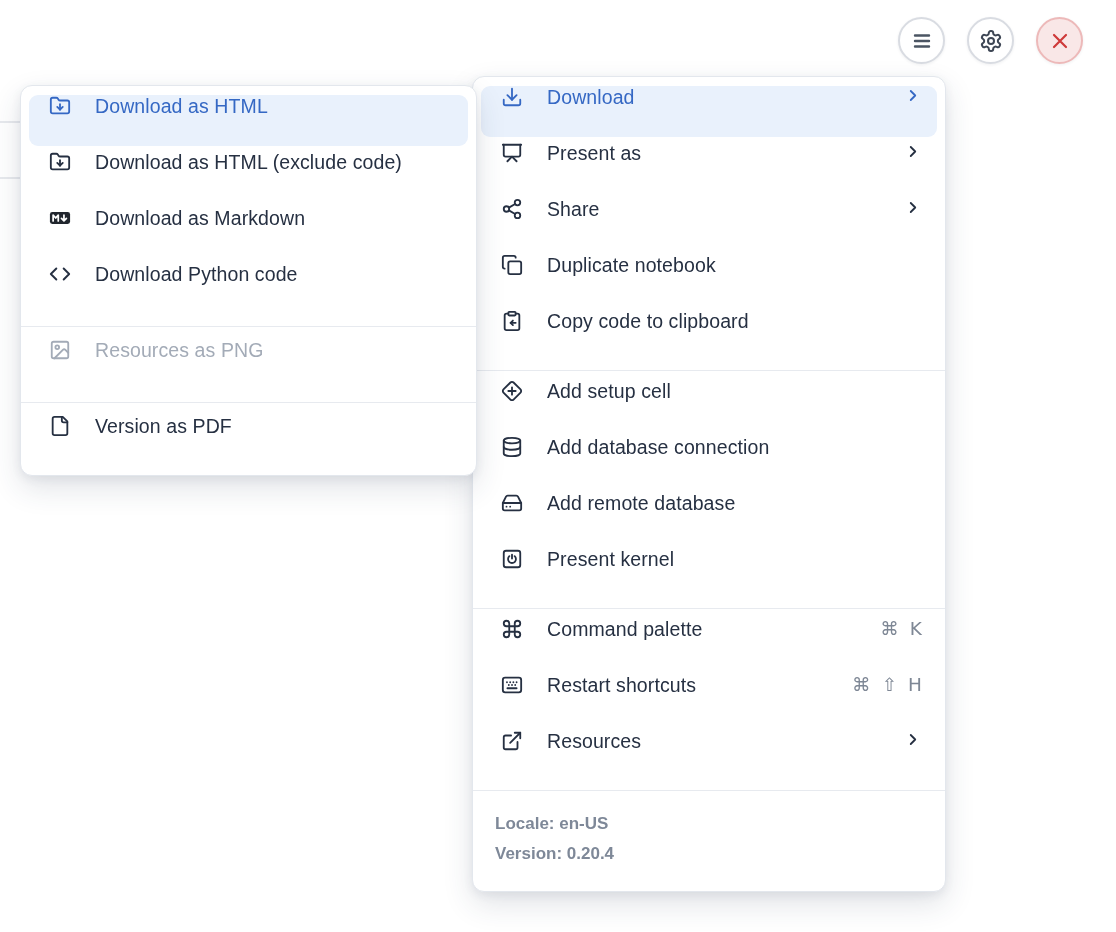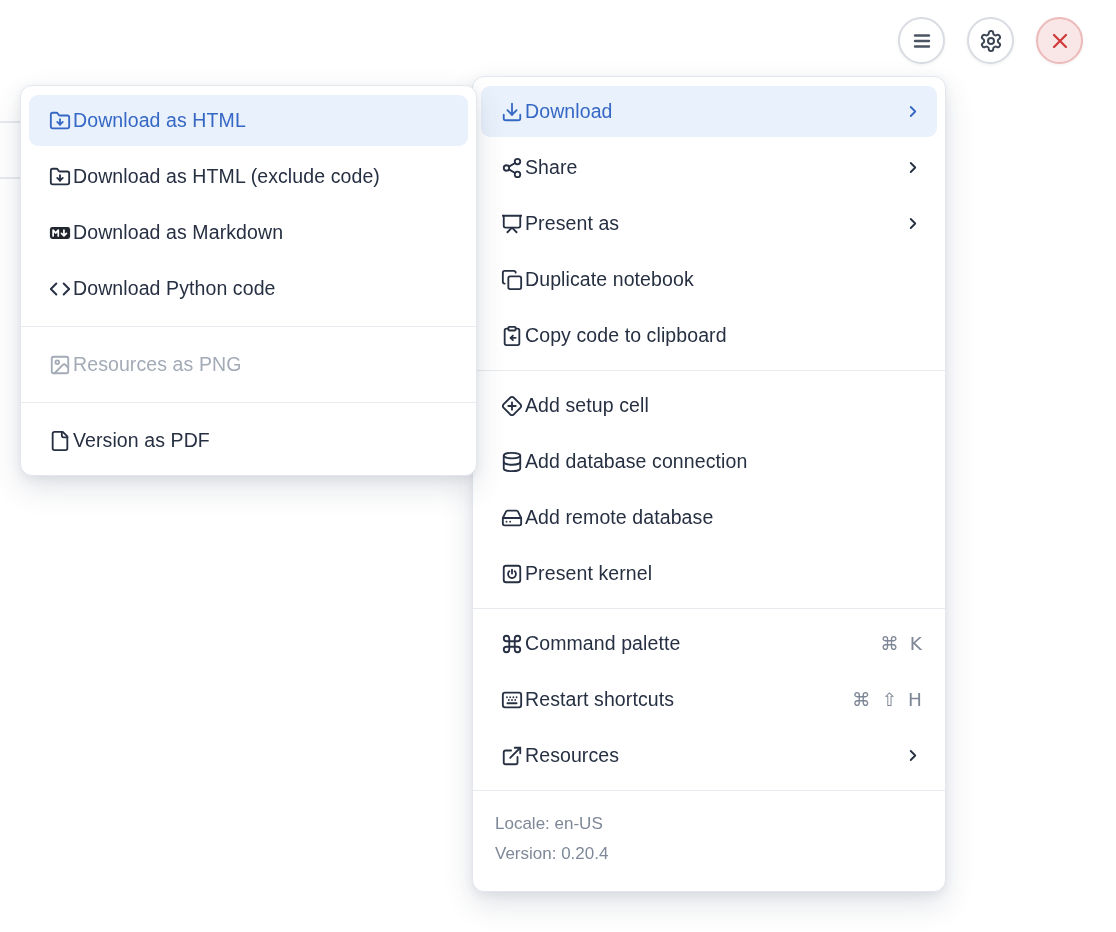--- a/index.html
+++ b/index.html
@@ -17,37 +17,37 @@
   .cbtn svg { display:block; }
   .cbtn.danger { background:#f9e7e7; border-color:#edb9b9; }
 
   
   .menu { position:absolute; background:#fff; border:1px solid #e3e7ed;
     border-radius:12px; box-shadow:0 12px 30px rgba(45,60,85,.14), 0 3px 10px rgba(45,60,85,.08);
     padding:9px 8px; }
   .menu-left  { left:20px;  top:85px;  width:457px; z-index:3; }
   .menu-right { left:472px; top:76px;  width:474px; z-index:2; }
 
-  .mi { display:flex; align-items:center; height:51px; padding:0 15px 0 20px;
-    border-radius:9px; gap:2px; color:#263042; cursor:pointer; white-space:nowrap; }
+  .mi { display:flex; align-items:flex-start; height:51px; padding:0 15px 0 20px;
+    border-radius:9px; gap:24px; color:#263042; cursor:pointer; white-space:nowrap; }
   .mi + .mi { margin-top:5px; }
   .mi .ic { width:22px; height:22px; flex:0 0 22px; display:flex; align-items:center; justify-content:center; }
   .mi .ic svg { display:block; }
   .mi .lbl { flex:1 1 auto; font-size:19.5px; letter-spacing:.1px; }
   .mi.hl  { background:#e9f1fc; color:#3568c4; }
   .mi.dis { color:#a3abb7; cursor:default; }
   .chev { width:18px; height:18px; display:flex; align-items:center; justify-content:center; }
   .keys { display:flex; align-items:center; gap:11px; color:#7e8795;
     font-family:"DejaVu Sans","Liberation Sans",sans-serif; font-size:18.5px; }
 
   .sep { height:1px; background:#e7eaef; margin:9px -8px; }
   .menu-left .sep { margin:12px -8px; }
 
   .menu-footer { padding:6px 14px 8px; color:#7e8898; font-size:17px; }
-  .menu-footer div { margin:8px 0 10px; }
+  .menu-footer div { margin:8px 0 10px;font-weight:bold; }
 </style>
 </head>
 <body>
 
 <div class="stage">
 
   <div class="edge-line" style="top:121px; width:20px;"></div>
   <div class="edge-line" style="top:177px; width:20px;"></div>
 
   <div class="cbtn" style="left:898px;">
@@ -158,44 +158,44 @@
       <span class="chev">
           <svg width="19" height="19" viewBox="0 0 24 24" fill="none" stroke="currentColor" stroke-width="2.4" stroke-linecap="round" stroke-linejoin="round">
             <path d="m9 18 6-6-6-6"></path>
           </svg>
         </span>
     </div>
 
     <div class="mi">
       <span class="ic">
           <svg width="22" height="22" viewBox="0 0 24 24" fill="none" stroke="currentColor" stroke-width="2" stroke-linecap="round" stroke-linejoin="round">
+            <path d="M2 3h20"></path>
+            <path d="M21 3v11a2 2 0 0 1-2 2H5a2 2 0 0 1-2-2V3"></path>
+            <path d="m7 21 5-5 5 5"></path>
+          </svg>
+        </span>
+      <span class="lbl">Present as</span>
+      <span class="chev">
+          <svg width="19" height="19" viewBox="0 0 24 24" fill="none" stroke="currentColor" stroke-width="2.4" stroke-linecap="round" stroke-linejoin="round">
+            <path d="m9 18 6-6-6-6"></path>
+          </svg>
+        </span>
+    </div>
+
+    <div class="mi">
+      <span class="ic">
+          <svg width="22" height="22" viewBox="0 0 24 24" fill="none" stroke="currentColor" stroke-width="2" stroke-linecap="round" stroke-linejoin="round">
             <circle cx="18" cy="5" r="3"></circle>
             <circle cx="6" cy="12" r="3"></circle>
             <circle cx="18" cy="19" r="3"></circle>
             <path d="m8.59 13.51 6.83 3.98"></path>
             <path d="m15.41 6.51-6.82 3.98"></path>
           </svg>
         </span>
       <span class="lbl">Share</span>
-      <span class="chev">
-          <svg width="19" height="19" viewBox="0 0 24 24" fill="none" stroke="currentColor" stroke-width="2.4" stroke-linecap="round" stroke-linejoin="round">
-            <path d="m9 18 6-6-6-6"></path>
-          </svg>
-        </span>
-    </div>
-
-    <div class="mi">
-      <span class="ic">
-          <svg width="22" height="22" viewBox="0 0 24 24" fill="none" stroke="currentColor" stroke-width="2" stroke-linecap="round" stroke-linejoin="round">
-            <path d="M2 3h20"></path>
-            <path d="M21 3v11a2 2 0 0 1-2 2H5a2 2 0 0 1-2-2V3"></path>
-            <path d="m7 21 5-5 5 5"></path>
-          </svg>
-        </span>
-      <span class="lbl">Present as</span>
       <span class="chev">
           <svg width="19" height="19" viewBox="0 0 24 24" fill="none" stroke="currentColor" stroke-width="2.4" stroke-linecap="round" stroke-linejoin="round">
             <path d="m9 18 6-6-6-6"></path>
           </svg>
         </span>
     </div>
 
     <div class="mi">
       <span class="ic">
           <svg width="22" height="22" viewBox="0 0 24 24" fill="none" stroke="currentColor" stroke-width="2" stroke-linecap="round" stroke-linejoin="round">

